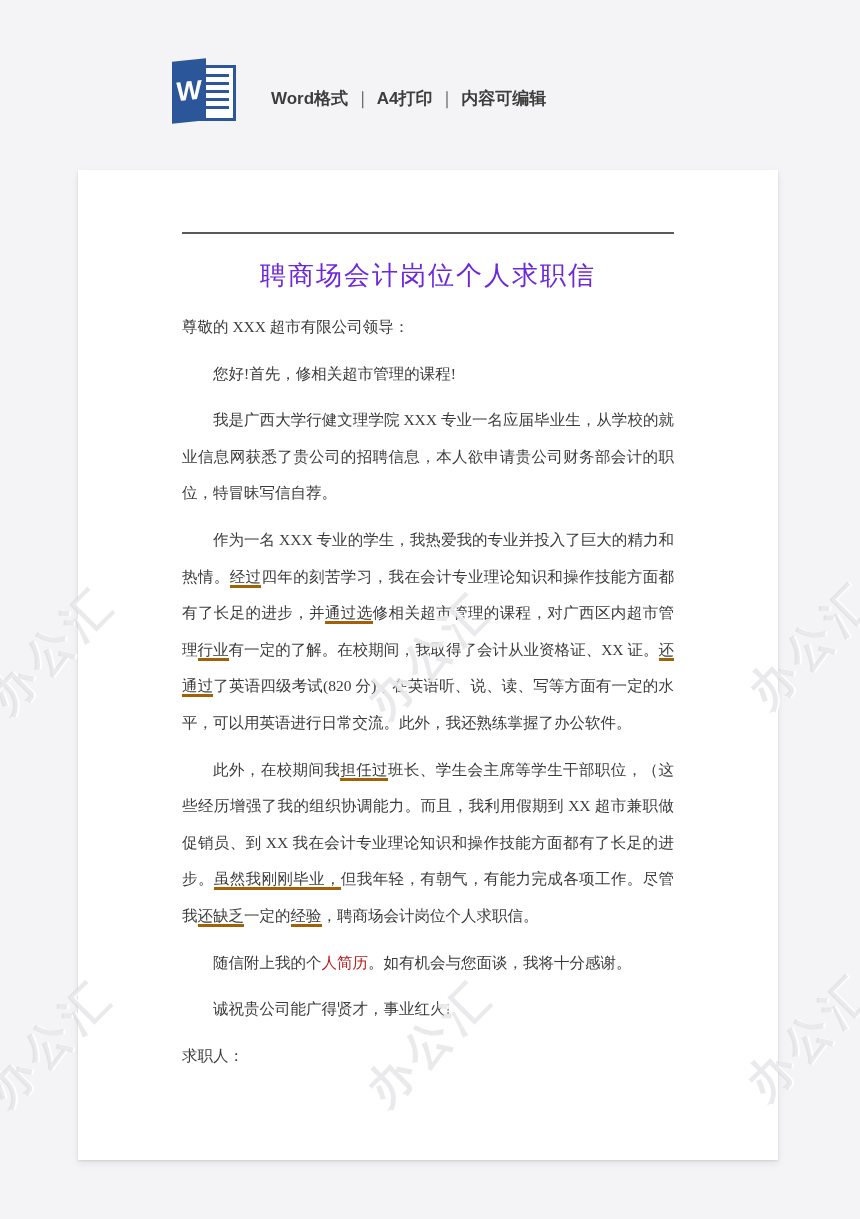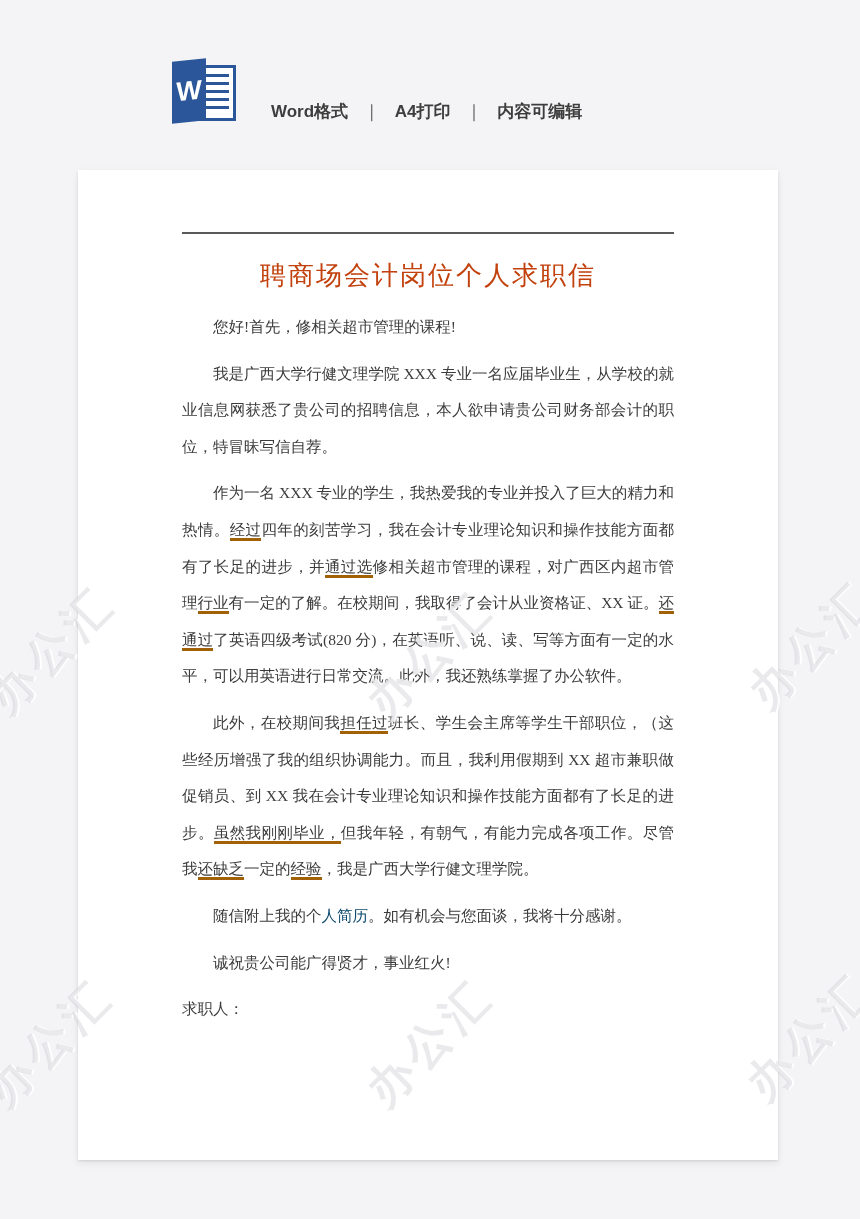--- a/index.html
+++ b/index.html
@@ -28,51 +28,51 @@
     display: flex; align-items: center; justify-content: center;
     color: #ffffff; font-weight: bold; font-size: 27px;
     font-family: "Liberation Sans", sans-serif;
   }
   .header-title {
     position: absolute; left: 270px; top: 52px;
     font-size: 32px; font-weight: bold; color: #2164ba; letter-spacing: 1px;
     white-space: nowrap;
   }
   .header-meta {
-    position: absolute; left: 271px; top: 100px;
-    display: flex; align-items: center; gap: 15px;
+    position: absolute; left: 271px; top: 87px;
+    display: flex; align-items: center; gap: 6px;
     font-size: 17px; font-weight: bold; color: #3d3d3d;
   }
   .header-meta .sep { color: #4a4a4a; font-weight: normal; }
 
   
   .page {
     position: absolute; left: 78px; top: 170px; width: 700px; height: 990px;
     background: #ffffff;
     box-shadow: 0 1px 2px rgba(0,0,0,0.10), 0 3px 8px rgba(0,0,0,0.08);
     z-index: 1;
   }
   .page-inner { padding: 0 104px; position: relative; }
   .divider { border: none; border-top: 2px solid #5a5a5a; margin: 62px 0 0 0; }
   .doc-title {
     margin: 24px 0 16px 0;
     font-family: "Liberation Serif", "DejaVu Serif", serif;
-    font-size: 26px; font-weight: normal; color: #c2410c;
+    font-size: 26px; font-weight: normal; color: #6d28d9;
     text-align: center; letter-spacing: 2px;
   }
   .doc-body p {
     margin: 0 0 10px 0;
     font-family: "Liberation Serif", "DejaVu Serif", serif;
     font-size: 15.5px; line-height: 36.6px; color: #3b3b3b;
     text-align: justify;
   }
   .indent { text-indent: 31px; }
   .signature { text-align: right; padding-right: 12px; }
   .uline { border-bottom: 3px solid #a16207; }
-  .link { color: #0c4a6e; }
+  .link { color: #b91c1c; }
 
   
   .wm {
     position: absolute; z-index: 3; pointer-events: none;
     transform: translate(-50%, -50%) rotate(-45deg);
     font-size: 46px; font-weight: bold; letter-spacing: 6px; white-space: nowrap;
     color: rgba(186,186,196,0.30);
     text-shadow: 1.5px 1.5px 1px rgba(255,255,255,0.95);
     font-family: "Liberation Sans", "DejaVu Sans", sans-serif;
   }
@@ -100,24 +100,25 @@
     <span class="sep">｜</span>
     <span>内容可编辑</span>
   </div>
 </div>
 
 <div class="page">
   <div class="page-inner">
     <hr class="divider">
     <div class="doc-title">聘商场会计岗位个人求职信</div>
     <div class="doc-body">
+      <p>尊敬的 XXX 超市有限公司领导：</p>
       <p class="indent">您好!首先，修相关超市管理的课程!</p>
       <p class="indent">我是广西大学行健文理学院 XXX 专业一名应届毕业生，从学校的就业信息网获悉了贵公司的招聘信息，本人欲申请贵公司财务部会计的职位，特冒昧写信自荐。</p>
       <p class="indent"><span>作为一名 XXX 专业的学生，我热爱我的专业并投入了巨大的精力和热情。</span><span class="uline">经过</span><span>四年的刻苦学习，我在会计专业理论知识和操作技能方面都有了长足的进步，并</span><span class="uline">通过选</span><span>修相关超市管理的课程，对广西区内超市管理</span><span class="uline">行业</span><span>有一定的了解。在校期间，我取得了会计从业资格证、XX 证。</span><span class="uline">还通过</span><span>了英语四级考试(820 分)，在英语听、说、读、写等方面有一定的水平，可以用英语进行日常交流。此外，我还熟练掌握了办公软件。</span></p>
-      <p class="indent"><span>此外，在校期间我</span><span class="uline">担任过</span><span>班长、学生会主席等学生干部职位，（这些经历增强了我的组织协调能力。而且，我利用假期到 XX 超市兼职做促销员、到 XX 我在会计专业理论知识和操作技能方面都有了长足的进步。</span><span class="uline">虽然我刚刚毕业，</span><span>但我年轻，有朝气，有能力完成各项工作。尽管我</span><span class="uline">还缺乏</span><span>一定的</span><span class="uline">经验</span><span>，我是广西大学行健文理学院。</span></p>
+      <p class="indent"><span>此外，在校期间我</span><span class="uline">担任过</span><span>班长、学生会主席等学生干部职位，（这些经历增强了我的组织协调能力。而且，我利用假期到 XX 超市兼职做促销员、到 XX 我在会计专业理论知识和操作技能方面都有了长足的进步。</span><span class="uline">虽然我刚刚毕业，</span><span>但我年轻，有朝气，有能力完成各项工作。尽管我</span><span class="uline">还缺乏</span><span>一定的</span><span class="uline">经验</span><span>，聘商场会计岗位个人求职信。</span></p>
       <p class="indent"><span>随信附上我的个</span><span class="link">人简历</span><span>。如有机会与您面谈，我将十分感谢。</span></p>
       <p class="indent">诚祝贵公司能广得贤才，事业红火!</p>
       <p class="signature">求职人：</p>
     </div>
   </div>
 </div>
 
 <div class="wm wm1">办公汇</div>
 <div class="wm wm2">办公汇</div>
 <div class="wm wm3">办公汇</div>

